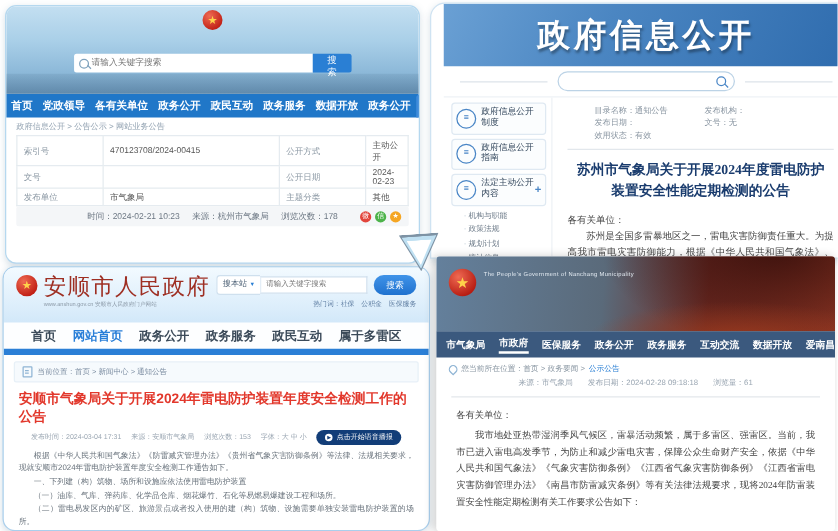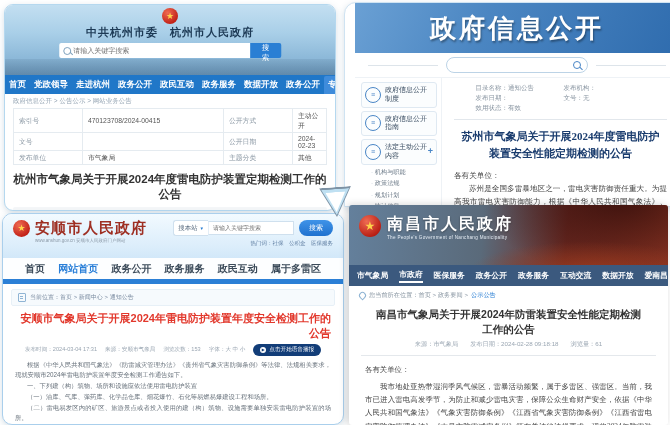--- a/index.html
+++ b/index.html
@@ -82,21 +82,21 @@
 
   
   .bl{left:2px;top:213px;width:340px;height:210px;border:1px solid #aacfec;border-radius:10px;
       box-shadow:0 2px 6px rgba(90,130,160,.25);z-index:2;}
   .as-head{position:relative;height:44px;
       background:linear-gradient(180deg,#f2faff 0%,#ddeefb 70%,#d2e8f9 100%);}
   .as-logo{position:absolute;left:10px;top:6px;display:flex;gap:5px;align-items:flex-start;}
   .as-emblem{width:17px;height:17px;border-radius:50%;
       background:radial-gradient(circle at 35% 30%,#ef6a52,#c01f15 75%);color:#ffd24a;
       font-size:9px;line-height:17px;text-align:center;}
-  .as-name{font-size:15px;font-weight:bold;color:#9e2f23;letter-spacing:1px;line-height:1.1;}
+  .as-name{font-size:18px;font-weight:normal;color:#9e2f23;letter-spacing:1px;line-height:1.1;}
   .as-sub{font-size:4.5px;color:#8c9aa8;margin-top:1px;}
   .as-searchzone{position:absolute;right:10px;top:6px;text-align:right;}
   .as-searchbar{display:flex;align-items:center;gap:0;}
   .as-scope{height:14px;background:#fff;border:1px solid #cfe0ee;border-right:none;
       border-radius:3px 0 0 3px;font-size:6.5px;color:#55687c;line-height:14px;padding:0 4px;
       cursor:pointer;}
   .as-input{width:86px;height:14px;border:1px solid #cfe0ee;border-left:1px solid #e4eef7;
       font-size:6px;padding:0 4px;color:#333;outline:none;box-sizing:border-box;}
   .as-sbtn{height:16px;margin-left:5px;border:none;border-radius:8px;
       background:linear-gradient(180deg,#3f93e8,#2072cf);color:#fff;font-size:7px;
@@ -105,21 +105,21 @@
   .as-nav{display:flex;align-items:center;justify-content:space-between;padding:0 22px;
       height:21px;background:#fdfeff;}
   .as-nav span{font-size:10px;font-weight:bold;color:#3c4b5a;cursor:pointer;}
   .as-nav span.on{color:#2a7fd8;}
   .as-navbar{height:5px;background:#2b7fd6;}
   .as-crumb{display:flex;align-items:center;gap:4px;margin:5px 8px;padding:3px 6px;
       background:#f6fafd;border:1px solid #e7f0f7;border-radius:2px;font-size:6px;color:#7a8ba0;}
   .as-doc-ico{width:6px;height:7px;border:1px solid #8fb4d4;border-radius:1px;position:relative;}
   .as-doc-ico::after{content:"";position:absolute;left:1px;top:1.5px;width:3px;height:.8px;
       background:#8fb4d4;box-shadow:0 2px 0 #8fb4d4;}
-  .as-title{font-size:11px;font-weight:bold;color:#e2382c;text-align:right;margin:4px 12px 3px;}
+  .as-title{font-size:11px;font-weight:bold;color:#e2382c;text-align:left;margin:4px 12px 3px;}
   .as-meta{display:flex;align-items:center;justify-content:center;gap:8px;font-size:5.6px;
       color:#9aa6b2;margin-bottom:4px;}
   .as-speech{display:inline-flex;align-items:center;gap:3px;background:#123d78;color:#fff;
       border:none;border-radius:8px;font-size:5.6px;padding:2px 7px;cursor:pointer;}
   .as-speech .dot{width:6px;height:6px;border-radius:50%;background:#fff;color:#123d78;
       font-size:4px;line-height:6px;text-align:center;}
   .as-body{font-size:6.3px;color:#66707a;line-height:1.6;margin:0 12px;text-align:justify;}
   .as-body p{margin:0 0 1px;text-indent:12px;}
 
   
@@ -167,31 +167,30 @@
       clip-path:polygon(0 0,100% 0,50% 100%);}
 </style>
 </head>
 <body>
 
 <div class="canvas">
 
   <section class="panel tl">
     <div class="hz-banner">
       <div class="hz-emblem"><span>★</span></div>
-      <div class="hz-sitetitle">中共杭州市委　杭州市人民政府</div>
       <div class="hz-search">
         <span class="mag"></span>
         <input class="hz-input" placeholder="请输入关键字搜索" style="">
         <button class="hz-btn">搜索</button>
       </div>
     </div>
     <nav class="hz-nav">
       <span>首页</span>
       <span>党政领导</span>
-      <span>走进杭州</span>
+      <span>各有关单位</span>
       <span>政务公开</span>
       <span>政民互动</span>
       <span>政务服务</span>
       <span>数据开放</span>
       <span>政务公开</span>
       <span class="hl">专题专栏</span>
     </nav>
     <div class="hz-crumb">政府信息公开 &gt; 公告公示 &gt; 网站业务公告</div>
     <table class="hz-table">
       <tbody>
@@ -208,21 +207,20 @@
         <td>2024-02-23</td>
       </tr>
       <tr>
         <td class="lbl">发布单位</td>
         <td class="v1">市气象局</td>
         <td class="lbl">主题分类</td>
         <td>其他</td>
       </tr>
     </tbody>
       </table>
-    <h1 class="hz-doc-title">杭州市气象局关于开展2024年度雷电防护装置定期检测工作的公告</h1>
     <div class="hz-meta">
       <span>时间：2024-02-21 10:23</span>
       <span>来源：杭州市气象局</span>
       <span>浏览次数：178</span>
       <span class="hz-share">
         <span class="sh r">微</span>
         <span class="sh g">信</span>
         <span class="sh o">★</span>
       </span>
     </div>
@@ -331,42 +329,40 @@
       <p>（三）雷电风险高且没有防雷标准规范、需要进行特殊论证的大型项目。</p>
 
     </div>
   </section>
 
   <section class="panel br">
     <div class="nc-head">
       <div class="nc-logo">
         <div class="nc-emblem"><span>★</span></div>
         <div>
-          <div class="nc-name">南昌市人民政府</div>
           <div class="nc-sub">The People's Government of Nanchang Municipality</div>
         </div>
       </div>
     </div>
     <nav class="nc-nav">
       <span>市气象局</span>
       <span class="on">市政府</span>
       <span>医保服务</span>
       <span>政务公开</span>
       <span>政务服务</span>
       <span>互动交流</span>
       <span>数据开放</span>
       <span>爱南昌</span>
 
     </nav>
     <div class="nc-crumb">
       <span class="nc-pin"></span>
       <span>您当前所在位置：首页 &gt; 政务要闻 &gt;</span>
       <span class="blue">公示公告</span>
     </div>
-    <h1 class="nc-title">南昌市气象局关于开展2024年防雷装置安全性能定期检测工作的公告</h1>
     <div class="nc-meta">
       <span>来源：市气象局</span>
       <span>发布日期：2024-02-28 09:18:18</span>
       <span>浏览量：61</span>
     </div>
     <div class="nc-div"></div>
     <div class="nc-body">
       <p>各有关单位：</p>
       <p class="ind">我市地处亚热带湿润季风气候区，雷暴活动频繁，属于多雷区、强雷区。当前，我市已进入雷电高发季节，为防止和减少雷电灾害，保障公众生命财产安全，依据《中华人民共和国气象法》《气象灾害防御条例》《江西省气象灾害防御条例》《江西省雷电灾害防御管理办法》《南昌市防雷减灾条例》等有关法律法规要求，现将2024年防雷装置安全性能定期检测有关工作要求公告如下：</p>
 

